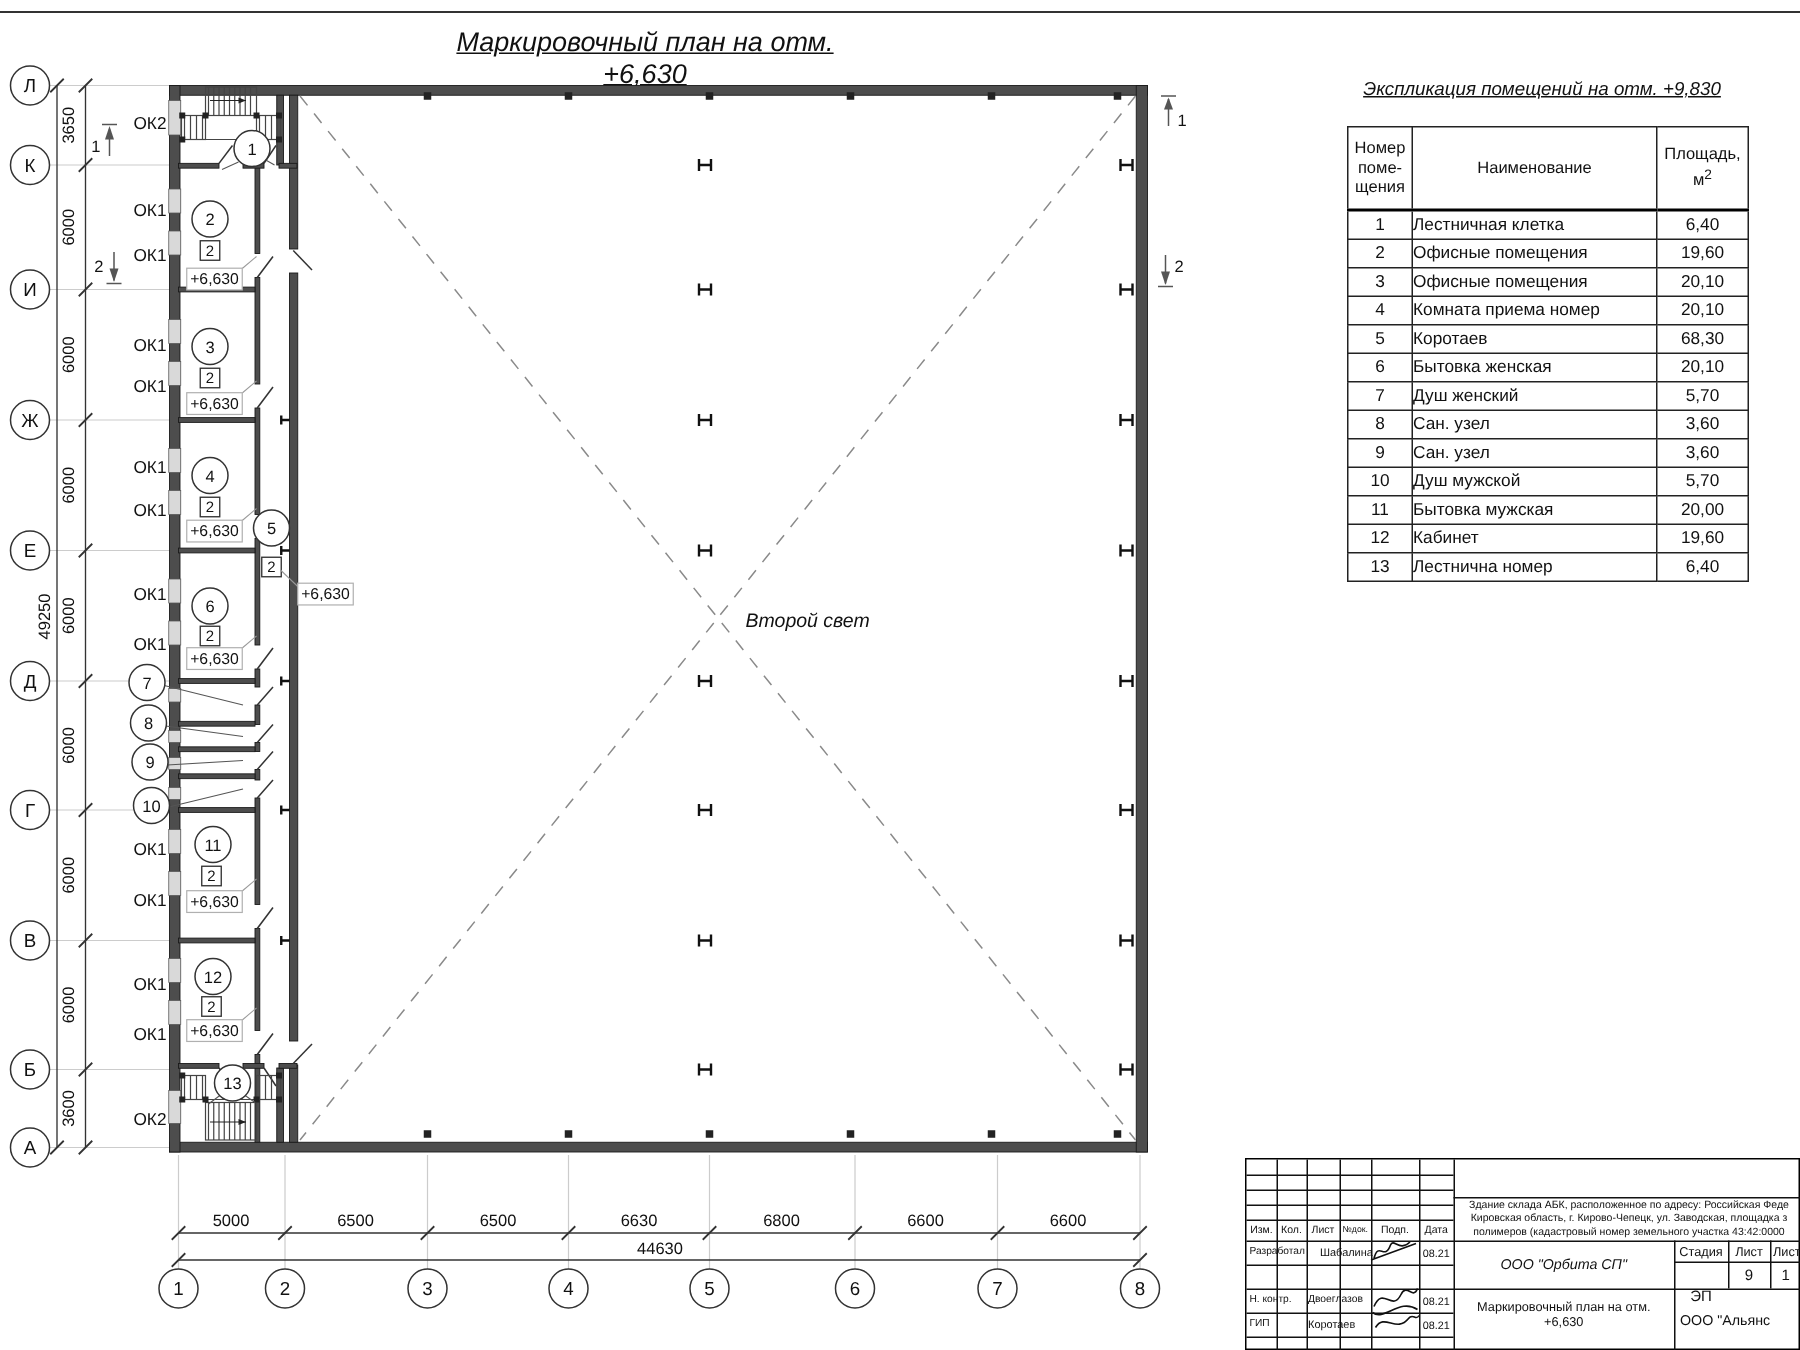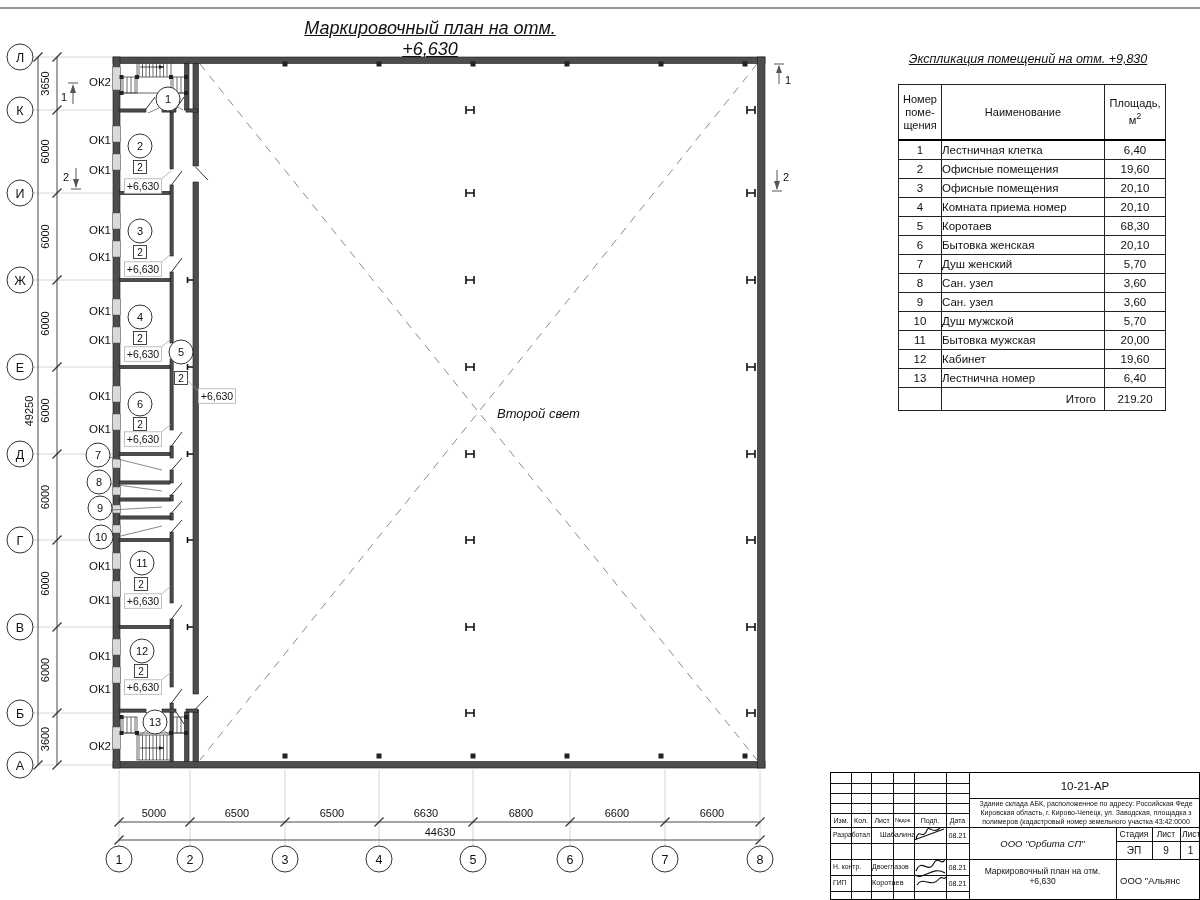--- a/index.html
+++ b/index.html
@@ -521,25 +521,20 @@
       <tr>
           <td class="c-num">12</td>
           <td class="c-name">Кабинет</td>
           <td class="c-area">19,60</td>
         </tr>
       <tr>
           <td class="c-num">13</td>
           <td class="c-name">Лестнична номер</td>
           <td class="c-area">6,40</td>
         </tr>
-      <tr class="total">
-          <td class="c-num"></td>
-          <td class="c-name">Итого</td>
-          <td class="c-area">219.20</td>
-        </tr>
     </tbody>
   </table>
 </div>
 
 <div class="abs" id="tb">
 
   <div class="vl" style="left:20px;top:0;height:128px"></div>
   <div class="vl" style="left:40px;top:0;height:128px"></div>
   <div class="vl" style="left:62px;top:0;height:128px"></div>
   <div class="vl" style="left:83px;top:0;height:128px"></div>
@@ -575,31 +570,30 @@
   <div class="cell ctr" style="left:115px;top:86px;width:23px;height:16px;font-size:7.2px">08.21</div>
   <div class="cell" style="left:2px;top:102px;width:38px;height:16px;font-size:6.8px;line-height:16px">ГИП</div>
   <div class="cell" style="left:41px;top:102px;width:42px;height:16px;font-size:7.3px;line-height:16px">Коротаев</div>
   <div class="cell ctr" style="left:115px;top:102px;width:23px;height:16px;font-size:7.2px">08.21</div>
 
   <svg class="abs" style="left:82px;top:50px" width="34" height="74" viewBox="0 0 34 74">
     <path d="M3 16 C6 4 10 18 14 7 C16 2 20 12 27 5 M1 17 L31 6" stroke="#111" stroke-width="1.1" fill="none"></path>
     <path d="M3 48 C9 34 15 52 21 40 C25 32 29 44 32 36 M2 52 C10 58 20 42 32 50 M4 62 C10 52 18 66 26 56 C29 52 31 58 33 54" stroke="#111" stroke-width="1.1" fill="none"></path>
   </svg>
 
-  <div class="cell ctr" style="left:138px;top:0;width:232px;height:25px;font-size:11.5px">10-21-АР</div>
   <div class="cell" style="left:140px;top:26px;width:230px;height:28px;font-size:7px;line-height:9px;text-align:center">
     <div style="white-space:nowrap">Здание склада АБК, расположенное по адресу: Российская Феде</div>
     <div style="white-space:nowrap">Кировская область, г. Кирово-Чепецк, ул. Заводская, площадка з</div>
     <div style="white-space:nowrap">полимеров (кадастровый номер земельного участка 43:42:0000</div>
   </div>
   <div class="cell ctr" style="left:138px;top:54px;width:147px;height:32px;font-size:9.5px;font-style:italic">ООО "Орбита СП"</div>
   <div class="cell ctr" style="left:285px;top:54px;width:36px;height:14px;font-size:8.5px">Стадия</div>
   <div class="cell ctr" style="left:321px;top:54px;width:28px;height:14px;font-size:8.5px">Лист</div>
   <div class="cell ctr" style="left:349px;top:54px;width:21px;height:14px;font-size:8.5px;justify-content:flex-start;padding-left:2px">Листов</div>
-  <div class="cell ctr" style="left:285px;top:68px;width:36px;height:18px;font-size:10px">ЭП</div>
+  <div class="cell ctr" style="left:285px;top:82px;width:36px;height:18px;font-size:10px">ЭП</div>
   <div class="cell ctr" style="left:321px;top:68px;width:28px;height:18px;font-size:10px">9</div>
   <div class="cell ctr" style="left:349px;top:68px;width:21px;height:18px;font-size:10px">1</div>
   <div class="cell" style="left:138px;top:86px;width:147px;height:42px;font-size:8.5px;text-align:center;padding-top:7px;box-sizing:border-box">
     <div>Маркировочный план на отм.</div>
     <div>+6,630</div>
   </div>
   <div class="cell ctr" style="left:285px;top:86px;width:85px;height:42px;font-size:9.5px;justify-content:flex-start;padding-left:4px">ООО "Альянс</div>
 </div>
 
 </body></html>

